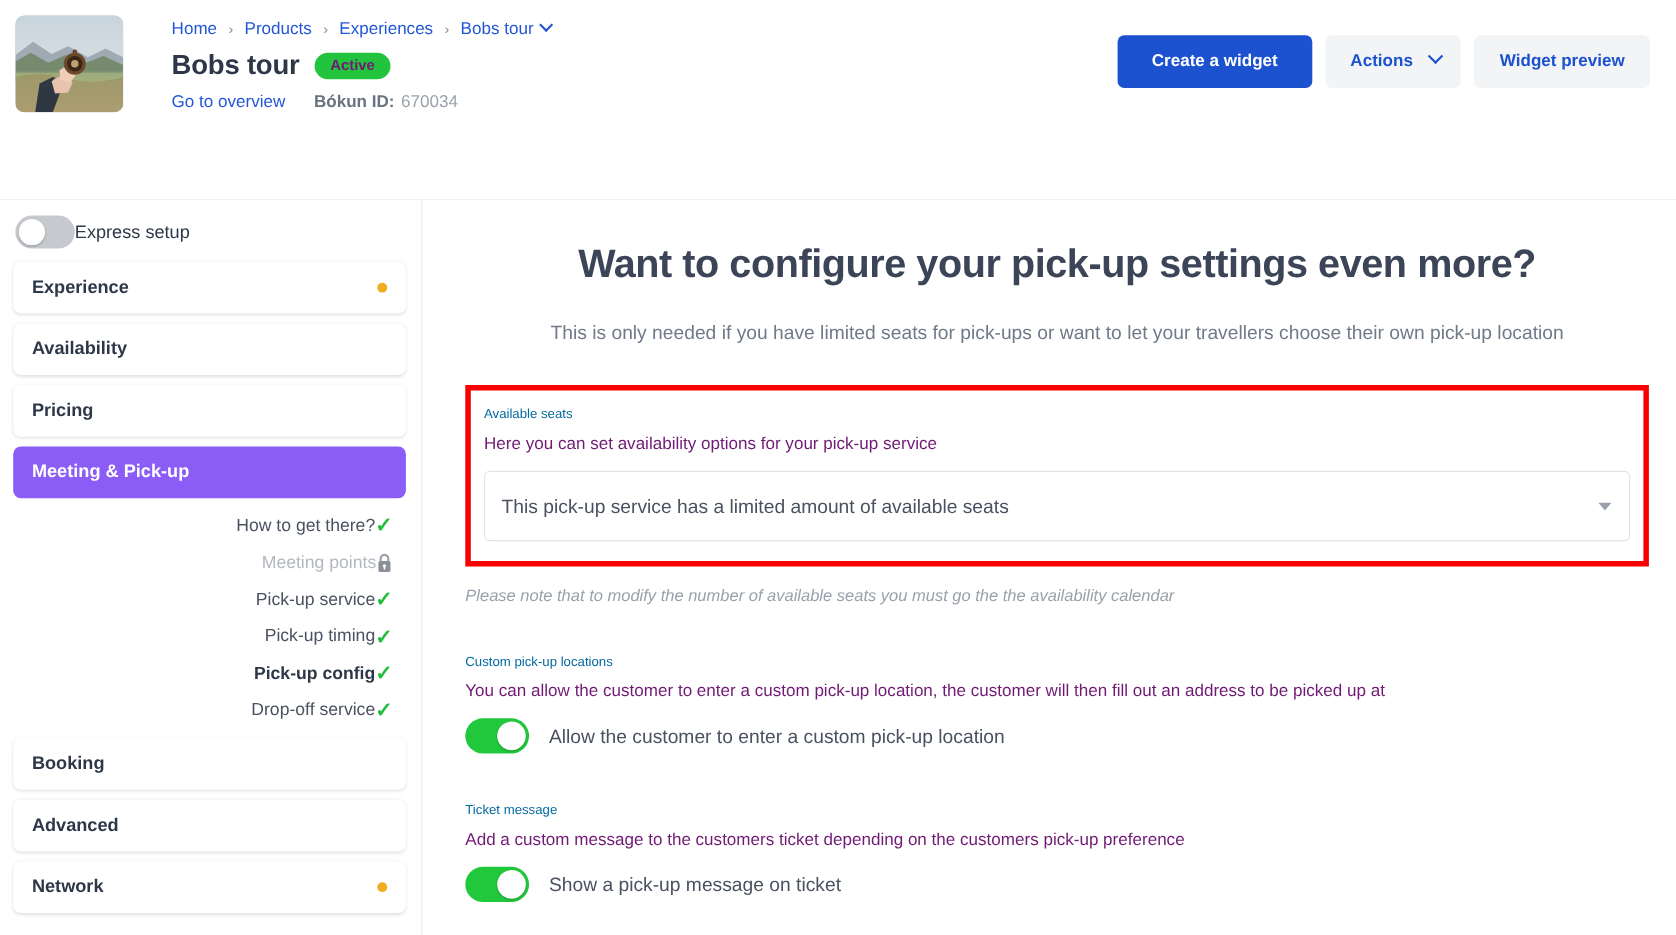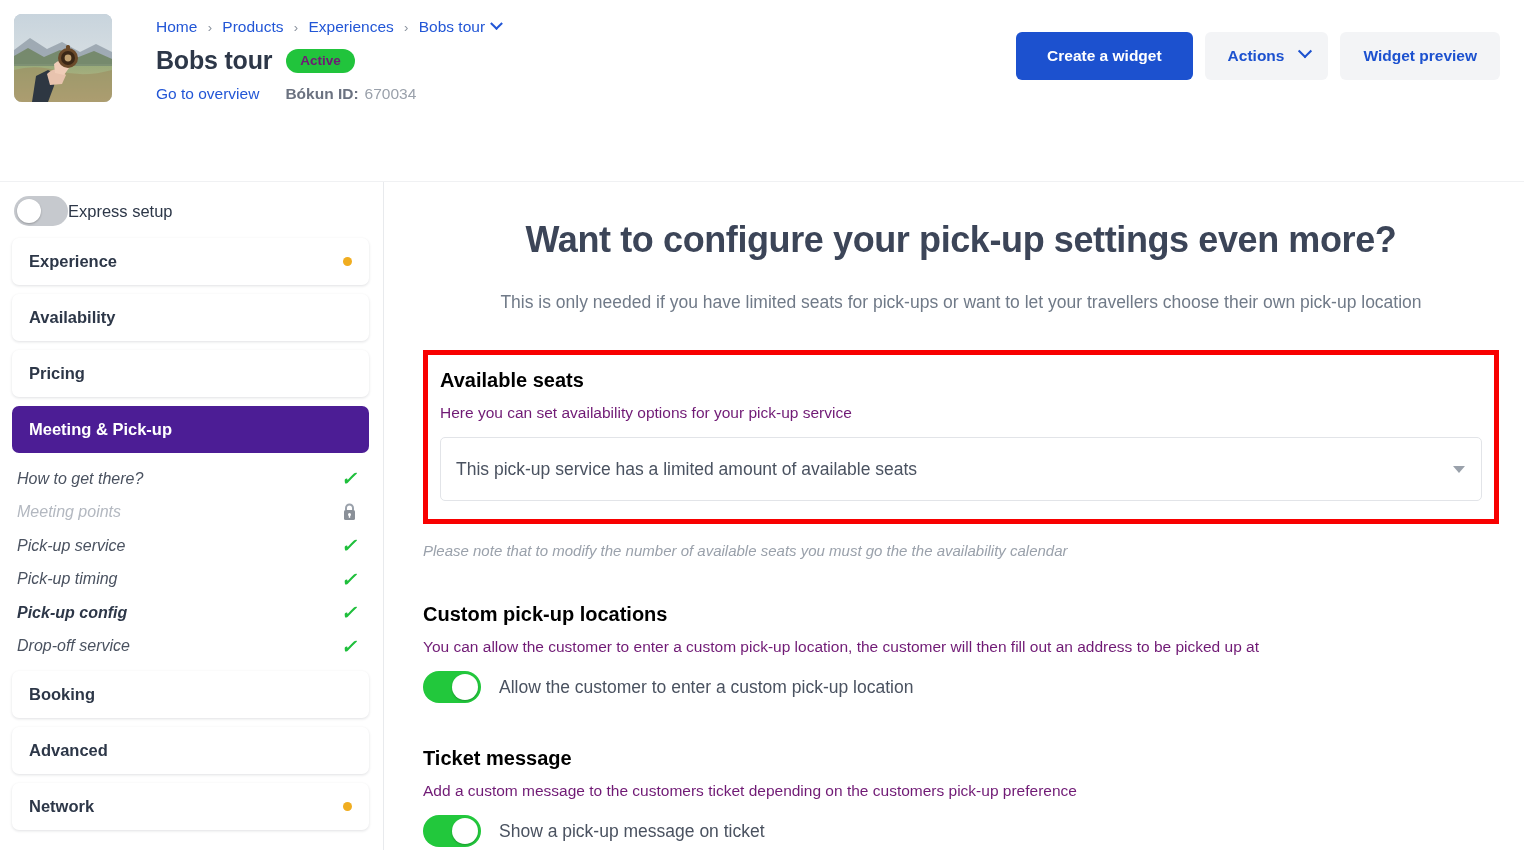--- a/index.html
+++ b/index.html
@@ -204,42 +204,41 @@
     padding: 0 17px;
     display: flex;
     align-items: center;
     justify-content: space-between;
     cursor: pointer;
     font-size: 16.5px;
     font-weight: bold;
     color: #2d3748;
   }
   .nav-card.active {
-    background: #4c1d95;
+    background: #8b5cf6;
     color: #ffffff;
     box-shadow: none;
   }
   .dot-warn {
     width: 9px; height: 9px;
     border-radius: 50%;
     background: #f0ad20;
     flex: 0 0 auto;
   }
 
   .sub-list { margin: 6px 0 8px 0; }
   .sub-item {
     display: flex;
     align-items: center;
-    justify-content: space-between;
+    justify-content: flex-end;
     padding: 0 20px 0 13px;
     height: 33.5px;
     font-size: 16px;
     color: #4a5260;
     cursor: pointer;
-    font-style: italic;
   }
   .sub-item.bold { font-weight: bold; color: #2d3748; }
   .sub-item.muted { color: #b3b8c0; cursor: default; }
   .check {
     color: #1fbf3c;
     font-size: 19px;
     line-height: 1;
     font-weight: bold;
   }
   .lock-ico { display: block; }
@@ -270,23 +269,23 @@
     line-height: 24px;
   }
 
   .highlight-box {
     margin-top: 36px;
     border: 5px solid #f80000;
     padding: 14px 12px 18px 12px;
   }
 
   .sec-title {
-    font-size: 20px;
-    font-weight: bold;
-    color: #000000;
+    font-size: 12px;
+    font-weight: normal;
+    color: #0369a1;
   }
   .sec-desc {
     margin-top: 11px;
     font-size: 15.5px;
     color: #701a75;
     line-height: 20px;
   }
   .select-box {
     margin-top: 14px;
     height: 64px;

